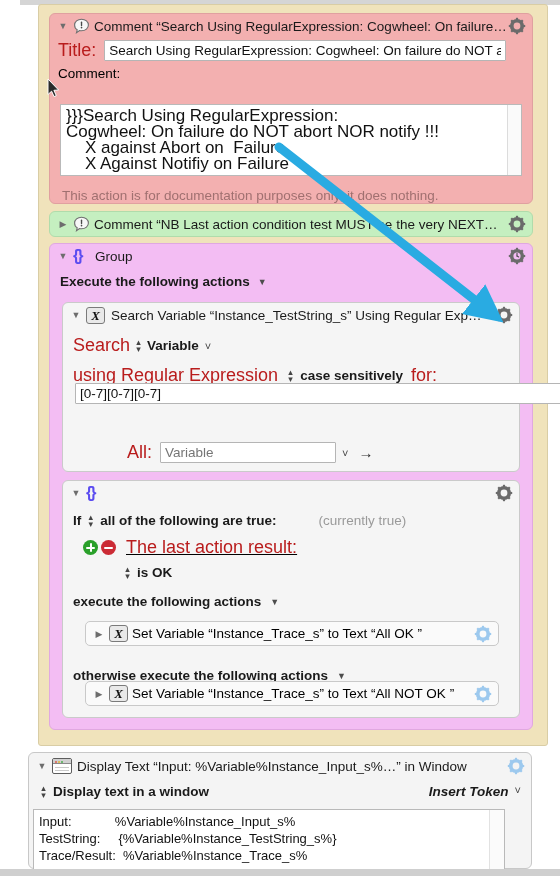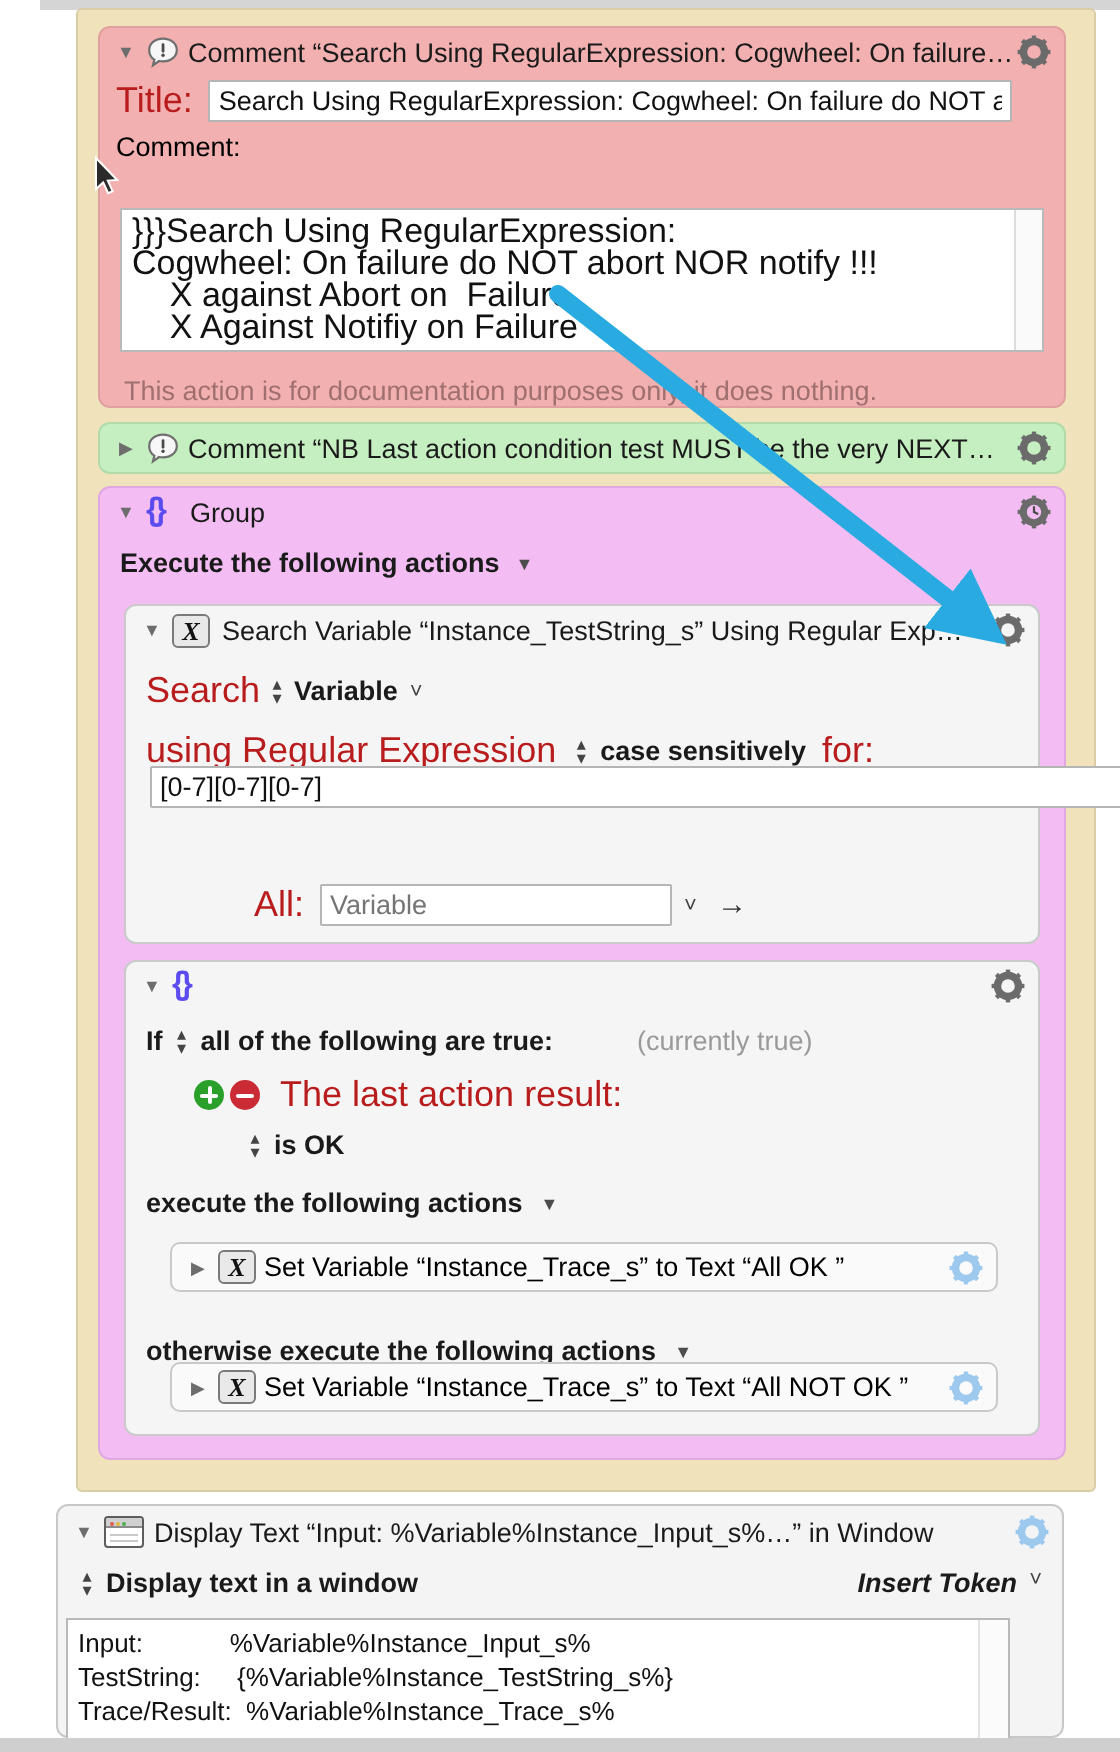--- a/index.html
+++ b/index.html
@@ -415,21 +415,21 @@
         <div class="inner-row" style="margin-top:8px;">
           <span class="lbl-b">If</span>
           <span class="stepper" style="margin:0 5px;">
               <i>▴</i>
               <i>▾</i>
             </span>
           <span class="lbl-b">all of the following are true:</span>
           <span class="lbl-grey" style="margin-left:42px;">(currently true)</span>
         </div>
 
-        <div class="inner-row" style="margin-top:9px;padding-left:34px;">
+        <div class="inner-row" style="margin-top:9px;padding-left:20px;text-decoration:underline;">
           <span class="plusminus">
             <span class="circ green"></span>
             <span class="circ red"></span>
           </span>
           <span class="lbl" style="margin-left:10px;">The last action result:</span>
         </div>
 
         <div class="inner-row" style="margin-top:7px;padding-left:60px;">
           <span class="stepper" style="margin-right:5px;">
               <i>▴</i>

